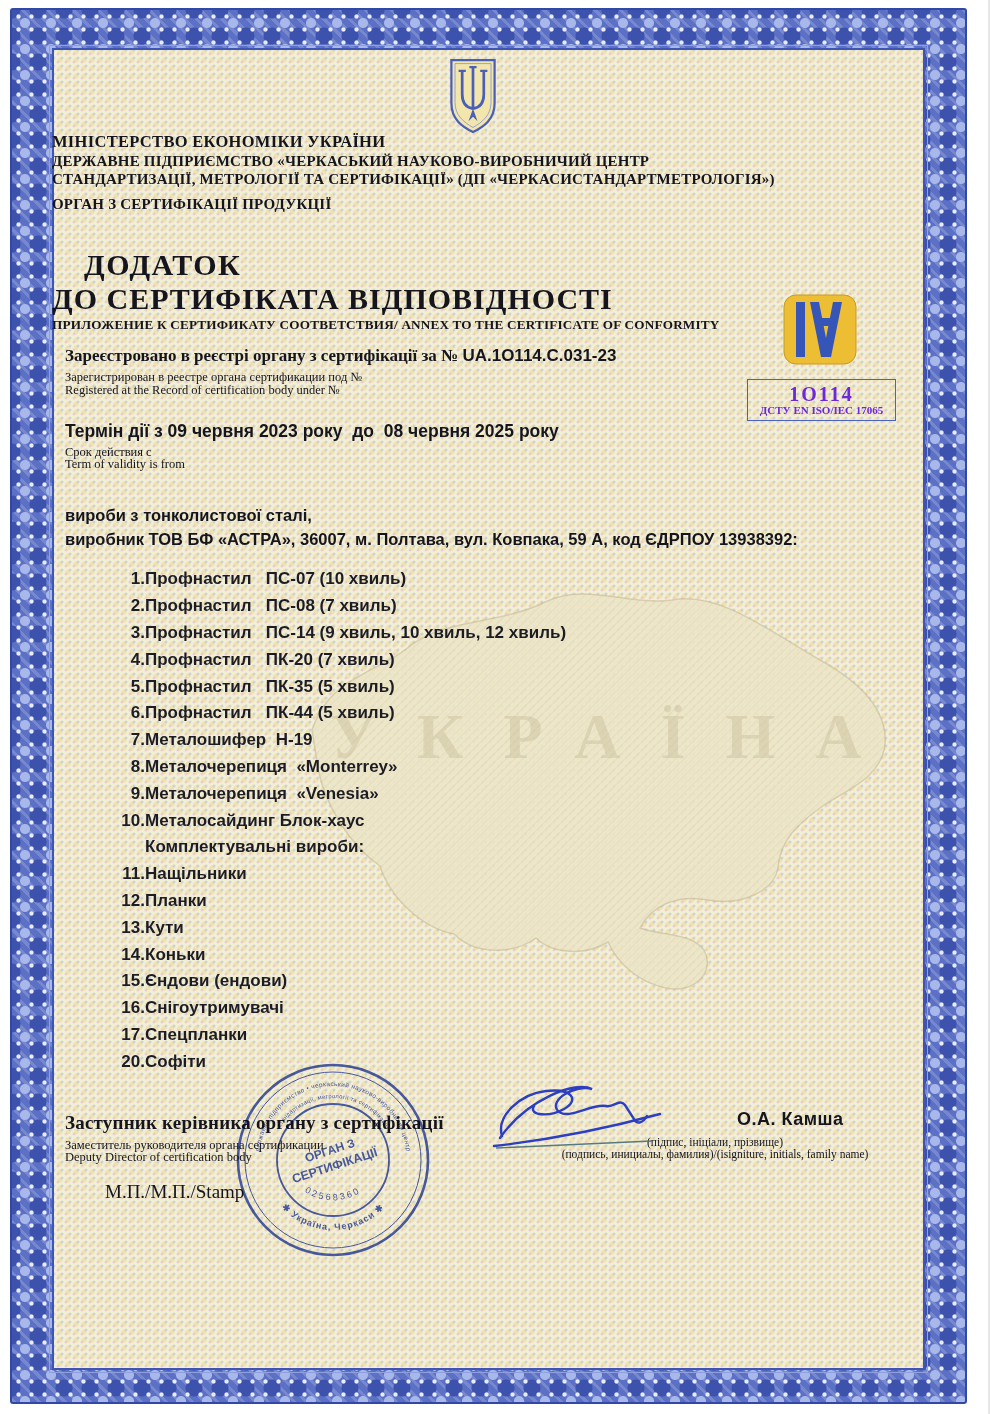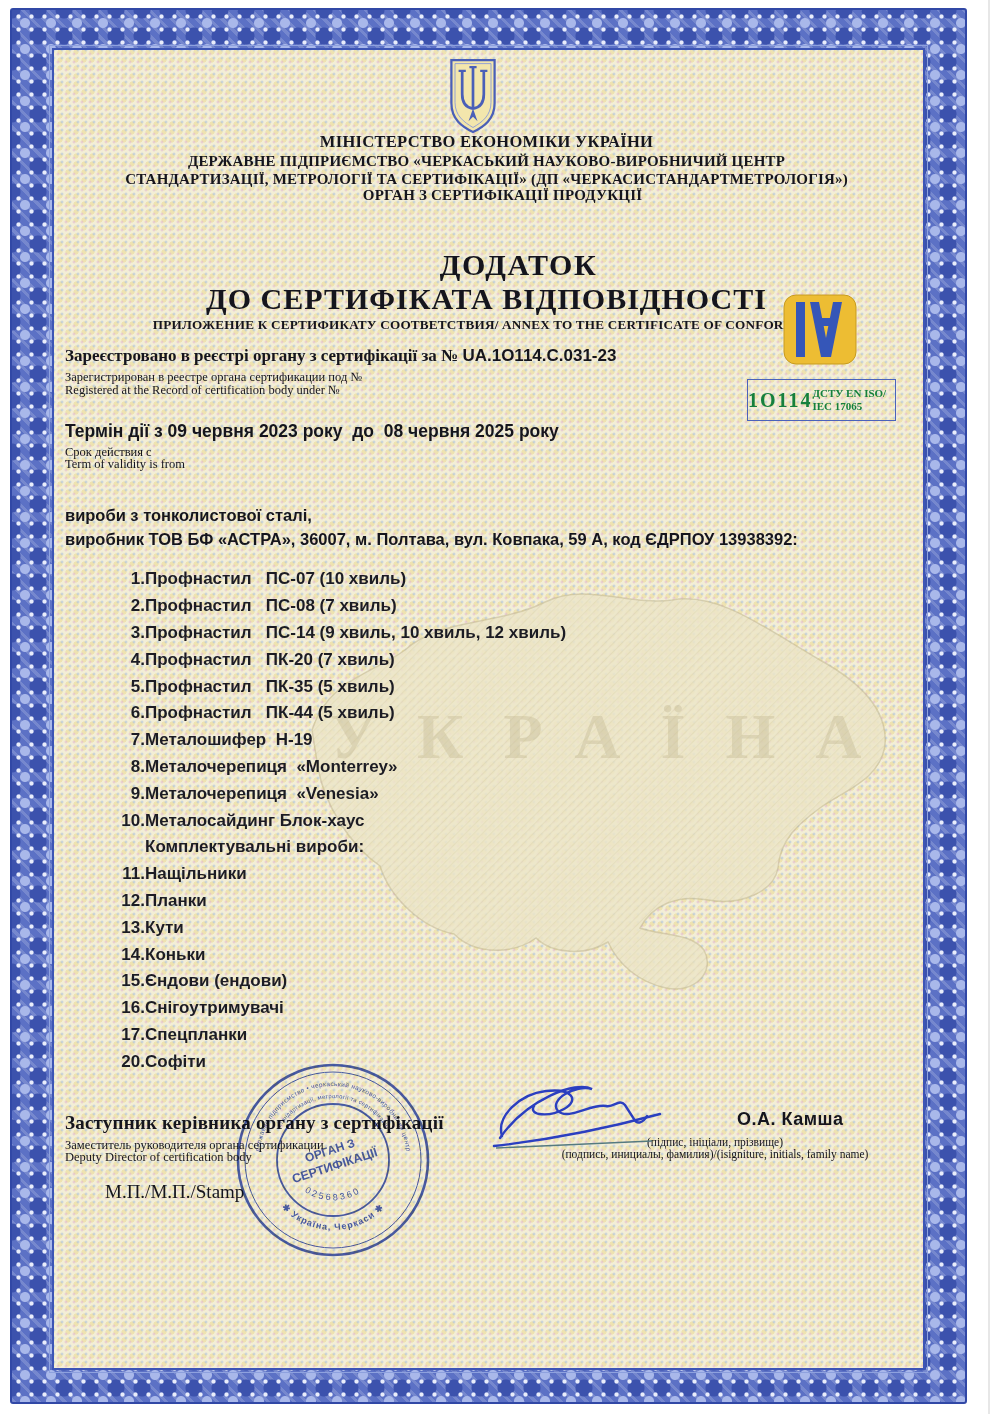--- a/index.html
+++ b/index.html
@@ -20,29 +20,29 @@
     background-color:#f3eed6;border:2px solid #3d55b5;outline:1px solid #8ea1de;outline-offset:2px;
     background-image:
       radial-gradient(circle, rgba(224,182,206,.55) 1.1px, transparent 1.8px),
       radial-gradient(circle, rgba(162,186,222,.5) 1.1px, transparent 1.8px),
       radial-gradient(circle, rgba(238,226,172,.9) 2.2px, transparent 2.9px);
     background-size:8px 8px,8px 8px,8px 8px;
     background-position:0 0,4px 4px,2px 6px;}
   .page-edge{position:absolute;left:988px;top:0;width:2px;height:1414px;background:rgba(120,120,120,.18);z-index:0;}
 
   .abs{position:absolute;z-index:4;}
-  .center{left:52px;width:869px;text-align:center;}
+  .center{left:52px;width:869px;}
   .serifB{font-family:"Liberation Serif",serif;font-weight:bold;}
   .sansB{font-family:"Liberation Sans",sans-serif;font-weight:bold;}
   .small{font-size:12.5px;line-height:13px;}
   .pre{white-space:pre-wrap;}
 
   .hline1{top:132px;font-size:16.5px;letter-spacing:.3px;}
   .hline{font-size:15px;letter-spacing:.2px;}
-  .h2{top:153px;} .h3{top:171px;} .h4{top:187px;padding-left:16px;}
+  .h2{top:153px;} .h3{top:171px;} .h4{top:196px;}
 
   .title1{top:248px;font-size:30px;letter-spacing:1.5px;padding-left:32px;}
   .title2{top:282px;font-size:30px;letter-spacing:1px;}
   .subtitle{top:317px;font-size:13.2px;letter-spacing:.2px;}
 
   .reg-main{left:65px;top:346px;font-size:17px;}
   .reg-num{font-family:"Liberation Sans",sans-serif;}
   .reg-ru{left:65px;top:371px;}
   .reg-en{left:65px;top:384px;}
 
@@ -65,21 +65,21 @@
   .dep2{left:65px;top:1139px;}
   .dep3{left:65px;top:1151px;}
   .mp{left:105px;top:1181px;font-size:19px;}
 
   .sig-name{left:737px;top:1109px;font-size:18px;letter-spacing:.5px;}
   .cap1{left:560px;top:1136px;width:310px;text-align:center;font-size:11.5px;}
   .cap2{left:500px;top:1148px;width:430px;text-align:center;font-size:11.5px;}
 
   .badge{left:783px;top:294px;width:74px;height:71px;z-index:5;}
   .codebox{left:747px;top:379px;width:147px;height:40px;z-index:5;border:1.5px solid #4b63bb;
-           display:flex;align-items:center;justify-content:center;color:#15803d;}
+           display:flex;flex-direction:column;align-items:center;justify-content:center;color:#6d28d9;}
   .codebox .code{font-size:20px;letter-spacing:2px;font-weight:bold;line-height:20px;font-family:"Liberation Serif",serif;}
   .codebox .std{font-size:11px;font-weight:bold;line-height:13px;font-family:"Liberation Serif",serif;}
 
   .watermark{left:300px;top:540px;width:600px;height:500px;z-index:3;pointer-events:none;}
   .wm-text{left:330px;top:700px;z-index:3;font-size:64px;font-weight:bold;letter-spacing:40px;
            color:rgba(196,186,148,.40);font-family:"Liberation Serif",serif;pointer-events:none;}
 
   .stamp{left:233px;top:1060px;width:200px;height:200px;z-index:6;opacity:.85;mix-blend-mode:multiply;}
   .signature{left:492px;top:1076px;width:200px;height:80px;z-index:5;}
   .emblem{left:446px;top:56px;width:54px;height:80px;z-index:4;}

